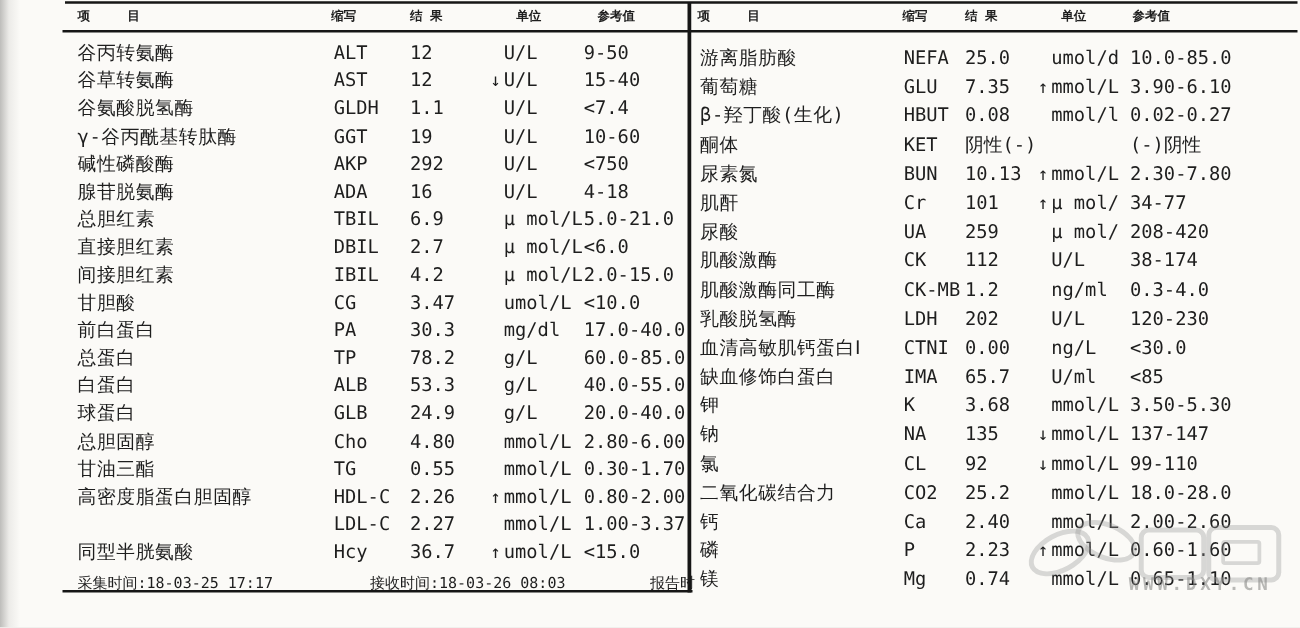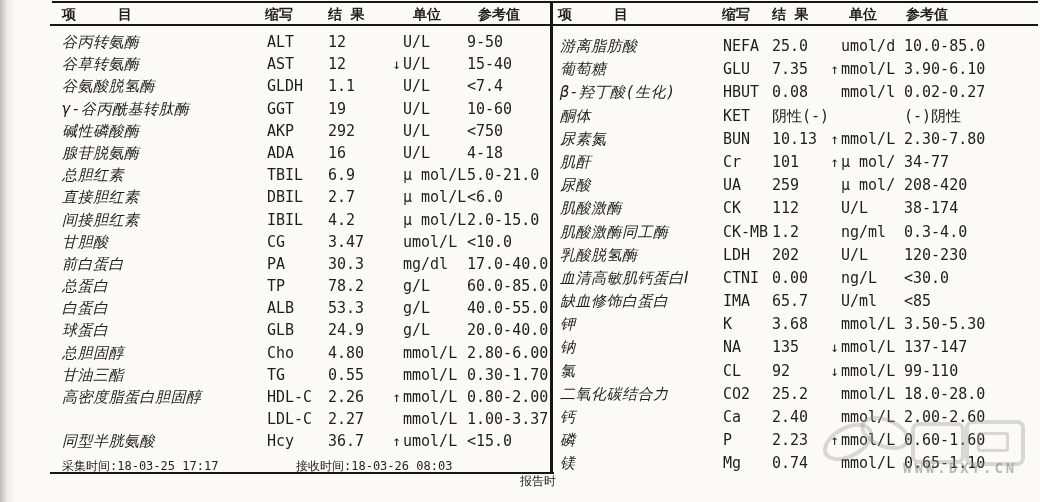--- a/index.html
+++ b/index.html
@@ -14,38 +14,38 @@
     position:absolute;left:0;top:0;width:16px;height:502px;
     background:linear-gradient(to right, rgba(90,90,88,0.38), rgba(150,150,148,0.15) 45%, rgba(0,0,0,0) 100%);
   }
   
   .line{position:absolute;background:#161616;}
   .line-top{left:52px;top:1px;width:986px;height:2px;}
   .line-header{left:50px;top:24px;width:988px;height:2px;}
   .line-bottom-left{left:50px;top:472px;width:504px;height:2px;}
   .line-divider{left:550px;top:2px;width:3px;height:472px;}
   
-  .hd{position:absolute;top:4px;height:20px;line-height:20px;font-size:14px;white-space:nowrap;font-weight:bold;font-family:inherit;}
+  .hd{position:absolute;top:4px;height:20px;line-height:20px;font-size:10px;white-space:nowrap;font-weight:bold;font-family:inherit;}
   .hd-l-item{left:62px;}  .hd-l-abbr{left:265px;} .hd-l-result{left:328px;} .hd-l-unit{left:413px;} .hd-l-ref{left:478px;}
   .hd-r-item{left:558px;} .hd-r-abbr{left:722px;} .hd-r-result{left:772px;} .hd-r-unit{left:849px;} .hd-r-ref{left:906px;}
   
   .panel{position:absolute;}
   .left-panel{left:55px;top:31px;width:497px;--rh:22.2px;}
   .right-panel{left:556px;top:35px;width:484px;--rh:23.2px;}
   .row{position:relative;height:var(--rh);}
   .cell{position:absolute;top:0;height:var(--rh);line-height:var(--rh);font-size:15px;white-space:nowrap;}
-  .cell.item{letter-spacing:0.5px;font-style:italic;}
+  .cell.item{letter-spacing:0.5px;}
   .arrow{display:inline-block;width:13px;text-align:center;font-style:normal;font-size:14px;}
   .left-panel  .item{left:7px;}   .left-panel  .abbr{left:212px;} .left-panel  .result{left:273px;}
   .left-panel  .unitc{left:335px;}.left-panel  .ref{left:412px;}
   .right-panel .item{left:4px;text-align:center;}   .right-panel .abbr{left:167px;} .right-panel .result{left:216px;}
   .right-panel .unitc{left:272px;}.right-panel .ref{left:348px;}
   
   .footer-item{position:absolute;top:455px;height:22px;line-height:22px;font-size:12px;white-space:nowrap;}
-  .ft-collect{left:62px;} .ft-receive{left:296px;text-align:right;} .ft-report{left:520px;margin-top:15px;}
+  .ft-collect{left:62px;} .ft-receive{left:296px;text-align:right;} .ft-report{left:520px;}
   
   .watermark{position:absolute;left:815px;top:398px;width:225px;height:90px;pointer-events:none;}
   .wm-shape{position:absolute;border:4px solid rgba(150,150,148,0.35);background:transparent;}
   .wm-petal1{left:6px;top:28px;width:46px;height:24px;border-radius:50%;transform:rotate(-28deg);}
   .wm-petal2{left:44px;top:20px;width:44px;height:22px;border-radius:50%;transform:rotate(22deg);}
   .wm-box1{left:96px;top:24px;width:46px;height:34px;border-radius:8px;}
   .wm-box2{left:150px;top:22px;width:52px;height:38px;border-radius:8px;}
   .wm-box2i{left:162px;top:34px;width:26px;height:14px;border-width:3px;border-radius:3px;}
   .wm-url{position:absolute;left:88px;top:62px;font-size:14px;letter-spacing:3px;color:rgba(130,130,128,0.55);font-weight:bold;white-space:nowrap;}
 </style>

